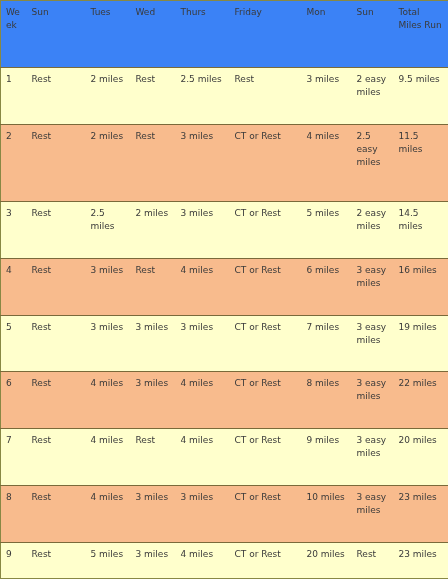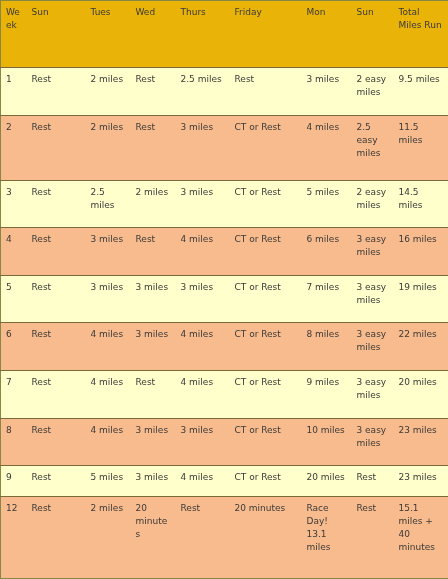--- a/index.html
+++ b/index.html
@@ -33,21 +33,21 @@
     font-size: 9px;
     line-height: 13px;
     color: #3a3a3a;
     border: 0;
     word-wrap: break-word;
     overflow: hidden;
   }
 
   
   tr.head-row th {
-    background: #eab308;
+    background: #3b82f6;
     height: 57px;
     vertical-align: top;
   }
 
   
   tr.row-light td { background: #ffffcc; }
   tr.row-dark  td { background: #f8bb8d; }
 
   
   .sep-left  { border-left: 1px solid #7a6a3a; }
@@ -188,25 +188,14 @@
         <td>9</td>
         <td>Rest</td>
         <td class="sep-left">5 miles</td>
         <td class="sep-left">3 miles</td>
         <td class="sep-left">4 miles</td>
         <td class="sep-left">CT or Rest</td>
         <td>20 miles</td>
         <td>Rest</td>
         <td class="sep-left">23 miles</td>
       </tr>
-      <tr class="body-row row-dark">
-        <td>12</td>
-        <td>Rest</td>
-        <td class="sep-left">2 miles</td>
-        <td class="sep-left">20 minutes</td>
-        <td class="sep-left">Rest</td>
-        <td class="sep-left">20 minutes</td>
-        <td>Race Day! 13.1 miles</td>
-        <td>Rest</td>
-        <td class="sep-left">15.1 miles + 40 minutes</td>
-      </tr>
     </tbody>
 </table>
 
 </body></html>

